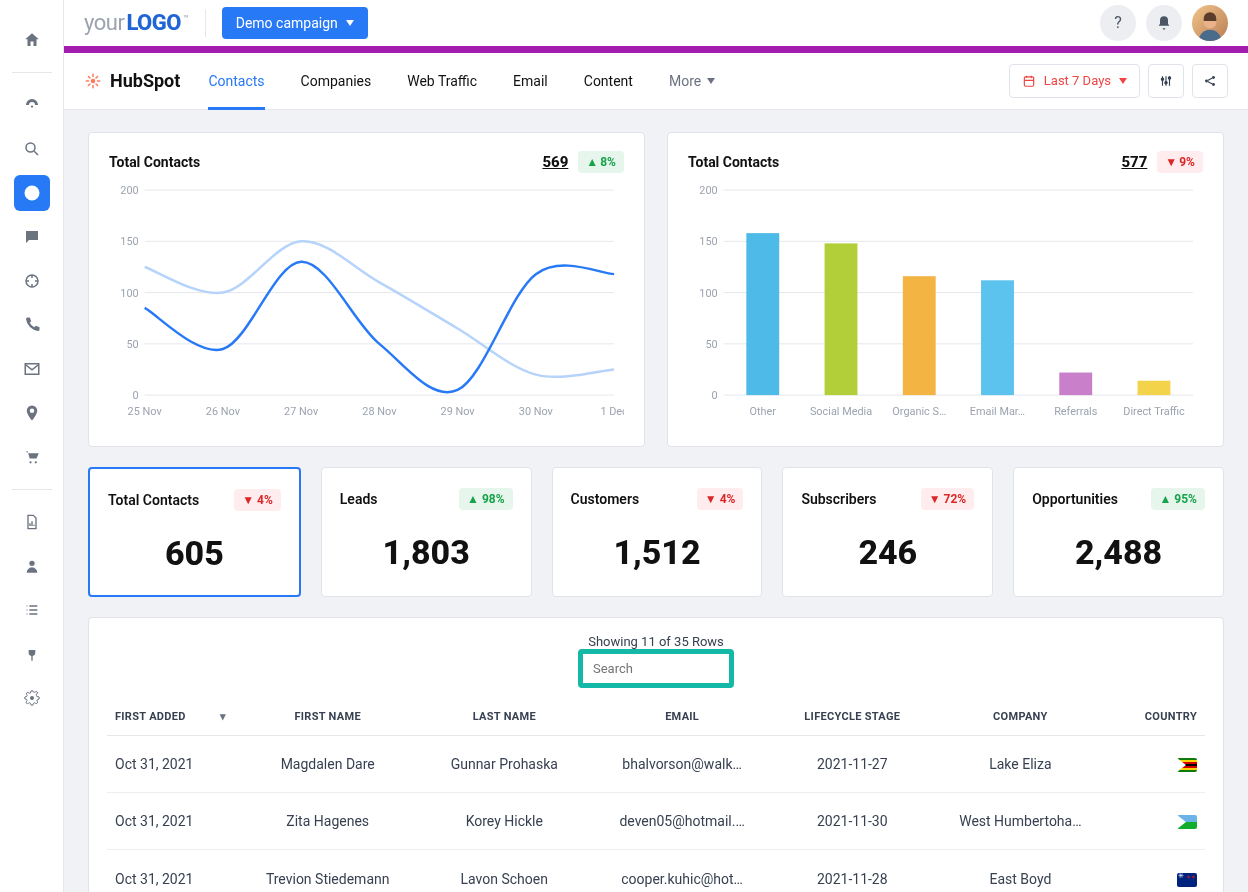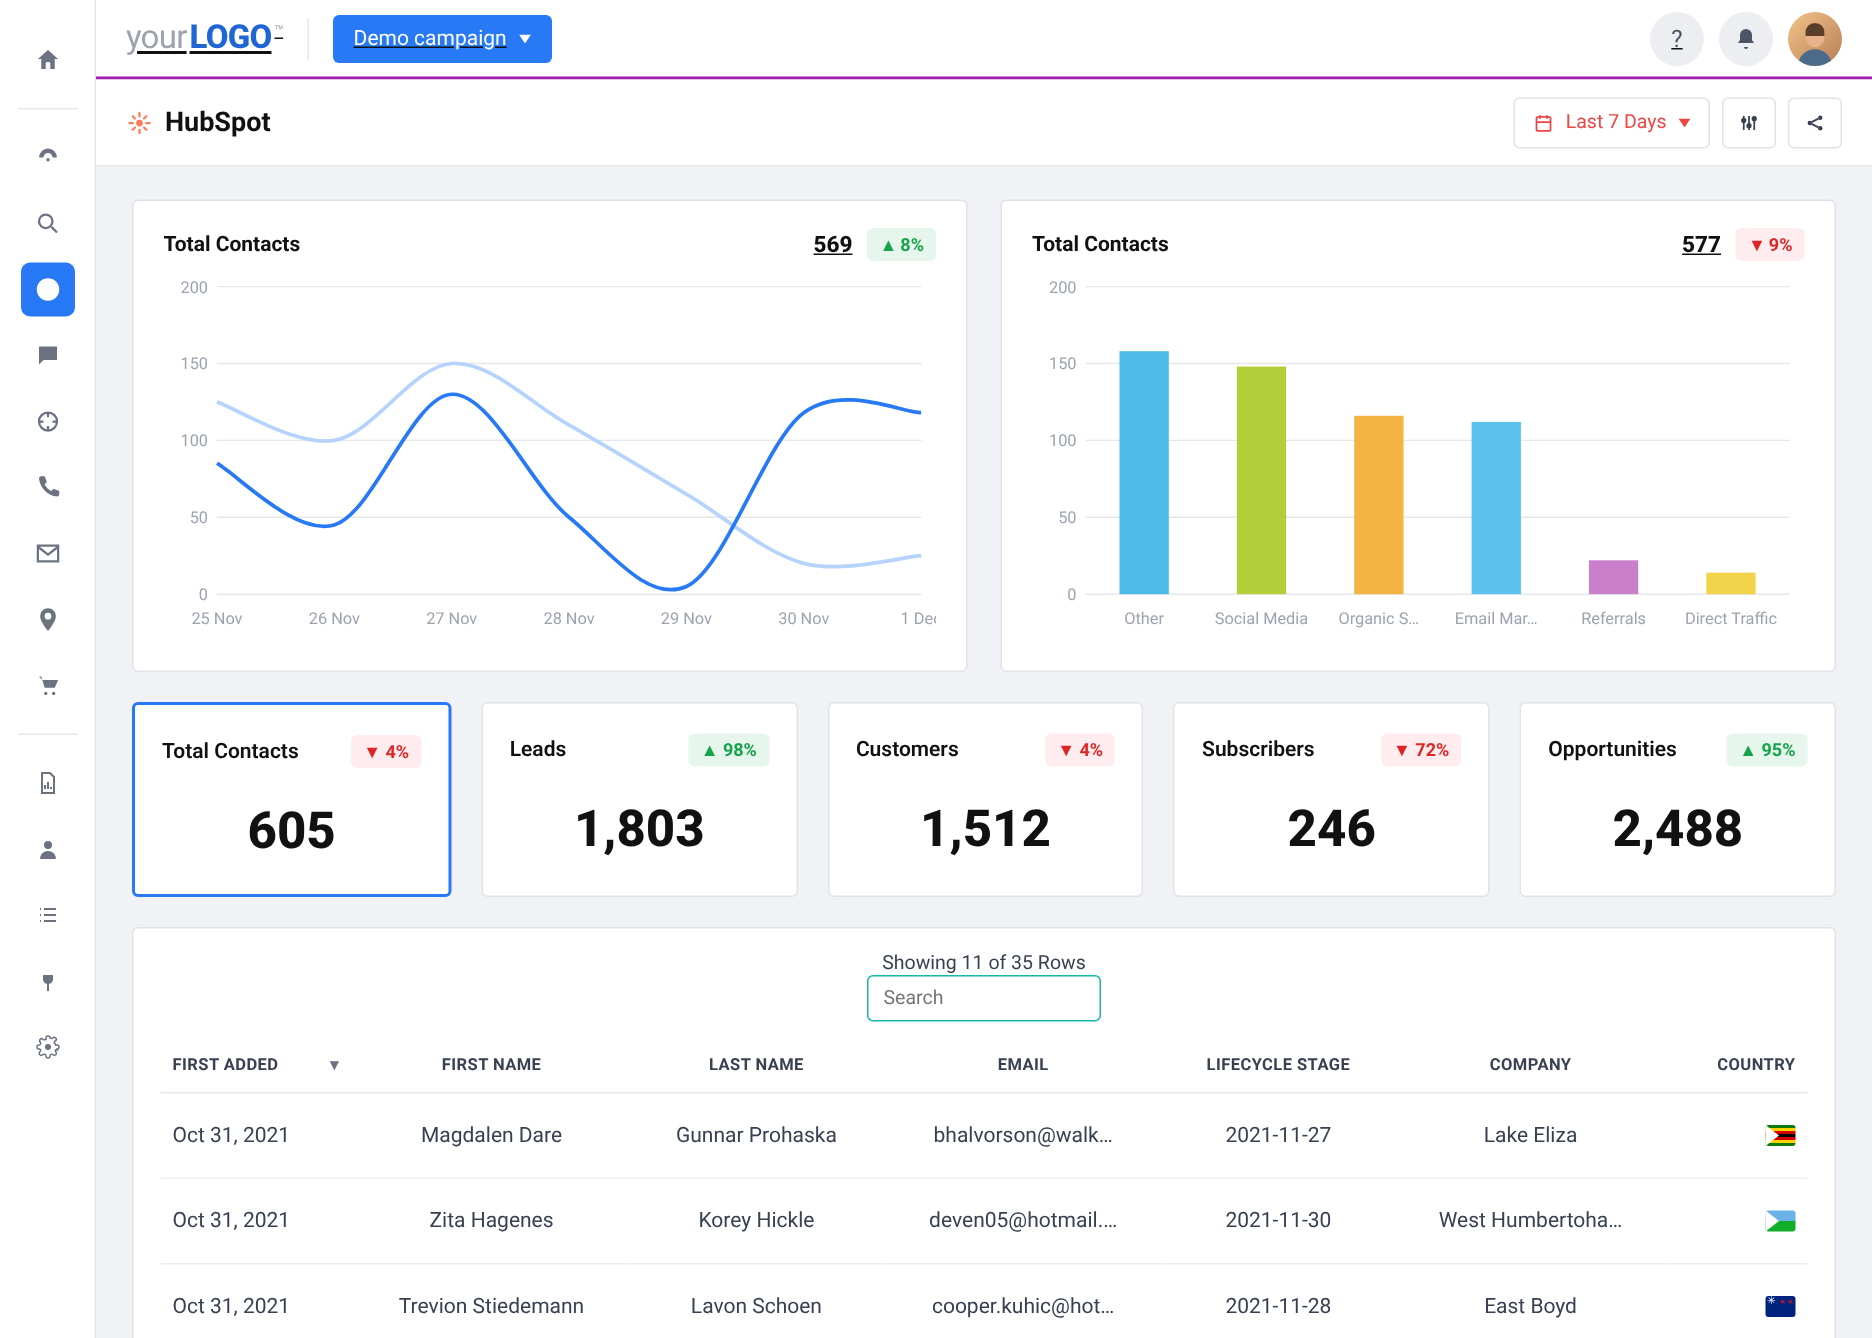--- a/index.html
+++ b/index.html
@@ -3,21 +3,21 @@
 <meta charset="utf-8">
 <style>
 * { box-sizing: border-box; margin: 0; padding: 0; font-family: -apple-system, BlinkMacSystemFont, "Segoe UI", Roboto, sans-serif; }
 body { background: #f0f2f5; color: #111; width: 1248px; height: 892px; overflow: hidden; }
 .app { display: flex; height: 100%; }
 .side-rail { width: 64px; background: #fff; border-right: 1px solid #e5e7eb; display: flex; flex-direction: column; align-items: center; padding-top: 22px; gap: 8px; }
 .side-rail .rail-item { width: 36px; height: 36px; border-radius: 6px; display: flex; align-items: center; justify-content: center; color: #6b7280; cursor: pointer; }
 .side-rail .rail-item.active { background: #2779f6; color: #fff; }
 .side-rail .rail-divider { width: 40px; height: 1px; background: #e5e7eb; margin: 6px 0; }
 .main { flex: 1; display: flex; flex-direction: column; }
-.topbar { height: 54px; background: #fff; display: flex; align-items: center; padding: 0 20px; border-bottom: 2px solid #a21caf; text-decoration: underline; }
+.topbar { height: 54px; background: #fff; display: flex; align-items: center; padding: 0 20px; border-bottom: 7px solid #a21caf; }
 .logo-wrap { display: flex; align-items: baseline; font-size: 22px; letter-spacing: -0.5px; }
 .logo-your { color: #9ca3af; font-weight: 400; }
 .logo-logo { color: #2065d6; font-weight: 800; margin-left: 2px; }
 .logo-tm { color: #9ca3af; font-size: 10px; margin-left: 2px; position: relative; top: -8px; }
 .vsep { width: 1px; height: 28px; background: #e5e7eb; margin: 0 16px; }
 .campaign-btn { background: #2779f6; color: #fff; border: none; padding: 8px 14px; border-radius: 4px; font-size: 14px; cursor: pointer; display: flex; align-items: center; gap: 8px; }
 .campaign-btn svg, .more-tab svg { width: 8px; height: 6px; }
 .topbar-right { margin-left: auto; display: flex; align-items: center; gap: 10px; }
 .circle-btn { width: 36px; height: 36px; border-radius: 50%; background: #eceef2; display: flex; align-items: center; justify-content: center; color: #4b5563; cursor: pointer; font-size: 16px; }
 .avatar { width: 36px; height: 36px; border-radius: 50%; background: linear-gradient(135deg,#f3c48a 0%, #b87e56 100%); overflow: hidden; display:flex; align-items:flex-end; justify-content:center; }
@@ -50,21 +50,21 @@
 .kpi-row { display: flex; gap: 20px; }
 .kpi-card { background: #fff; border: 1px solid #e0e3e9; border-radius: 4px; padding: 20px 18px 22px; flex: 1; cursor: pointer; }
 .kpi-card.sel { border: 2px solid #2779f6; }
 .kpi-top { display: flex; justify-content: space-between; align-items: center; margin-bottom: 22px; }
 .kpi-label { font-size: 14px; font-weight: 600; }
 .kpi-val { font-size: 34px; font-weight: 800; text-align: center; }
 .tbl-card { background: #fff; border: 1px solid #e0e3e9; border-radius: 4px; padding: 16px 18px 0; }
 .tbl-top { display: flex; align-items: center; justify-content: space-between; margin-bottom: 10px; flex-direction: column; }
 .showing { font-size: 13px; color: #374151; }
 .search-box { width: 156px; }
-.search-box input { width: 100%; border: 1px solid #14b8a6; border-radius: 4px; padding: 7px 10px; font-size: 13px; color: #6b7280; }
+.search-box input { width: 100%; border: 5px solid #14b8a6; border-radius: 4px; padding: 7px 10px; font-size: 13px; color: #6b7280; }
 table { width: 100%; border-collapse: collapse; }
 thead th { text-align: left; font-size: 11px; font-weight: 700; color: #374151; padding: 12px 8px; border-bottom: 1px solid #e5e7eb; letter-spacing: 0.3px; }
 thead th .sort { float: right; color: #6b7280; }
 tbody td { padding: 20px 8px; border-bottom: 1px solid #eceef2; font-size: 14px; color: #374151; white-space: nowrap; overflow: hidden; text-overflow: ellipsis; max-width: 160px; }
 .flag { width: 20px; height: 14px; display: inline-block; background: #999; border-radius: 2px; vertical-align: middle; }
 .flag-zw { background: linear-gradient(#0f7b0f 0 14%, #ffd200 14% 28%, #d40000 28% 42%, #000 42% 58%, #d40000 58% 72%, #ffd200 72% 86%, #0f7b0f 86%); position:relative; }
 .flag-zw::after { content:""; position:absolute; left:0; top:0; bottom:0; width:0; height:0; border-top:7px solid transparent; border-bottom:7px solid transparent; border-left:9px solid #fff; }
 .flag-dj { background: linear-gradient(#6ab2e7 0 50%, #12ad2b 50%); position:relative; }
 .flag-dj::after { content:""; position:absolute; left:0; top:0; bottom:0; width:0; height:0; border-top:7px solid transparent; border-bottom:7px solid transparent; border-left:9px solid #fff; }
 .flag-nz { background: #00247d; position:relative; }
@@ -195,20 +195,33 @@
       </div>
     </div>
 
     <div class="subheader">
       <div class="brand">
         <svg viewBox="0 0 24 24" fill="currentColor">
             <circle cx="12" cy="12" r="3"></circle>
             <path d="M12 3v3M12 18v3M3 12h3M18 12h3M6 6l2 2M16 16l2 2M6 18l2-2M16 8l2-2" stroke="currentColor" stroke-width="2" stroke-linecap="round"></path>
           </svg>
         <span>HubSpot</span>
+      </div>
+      <div class="tabs">
+        <div class="tab active">Contacts</div>
+        <div class="tab">Companies</div>
+        <div class="tab">Web Traffic</div>
+        <div class="tab">Email</div>
+        <div class="tab">Content</div>
+        <div class="tab more-tab">
+            <span>More</span>
+            <svg viewBox="0 0 8 6" fill="currentColor">
+              <path d="M0 0h8L4 6z"></path>
+            </svg>
+          </div>
       </div>
       <div class="subheader-right">
         <div class="dp-btn">
           <svg viewBox="0 0 24 24" width="14" height="14" fill="none" stroke="currentColor" stroke-width="2">
               <rect x="4" y="5" width="16" height="16" rx="2"></rect>
               <path d="M8 3v4M16 3v4M4 11h16"></path>
             </svg>
           <span>Last 7 Days</span>
           <svg viewBox="0 0 8 6" width="8" height="6" fill="currentColor">
               <path d="M0 0h8L4 6z"></path>

